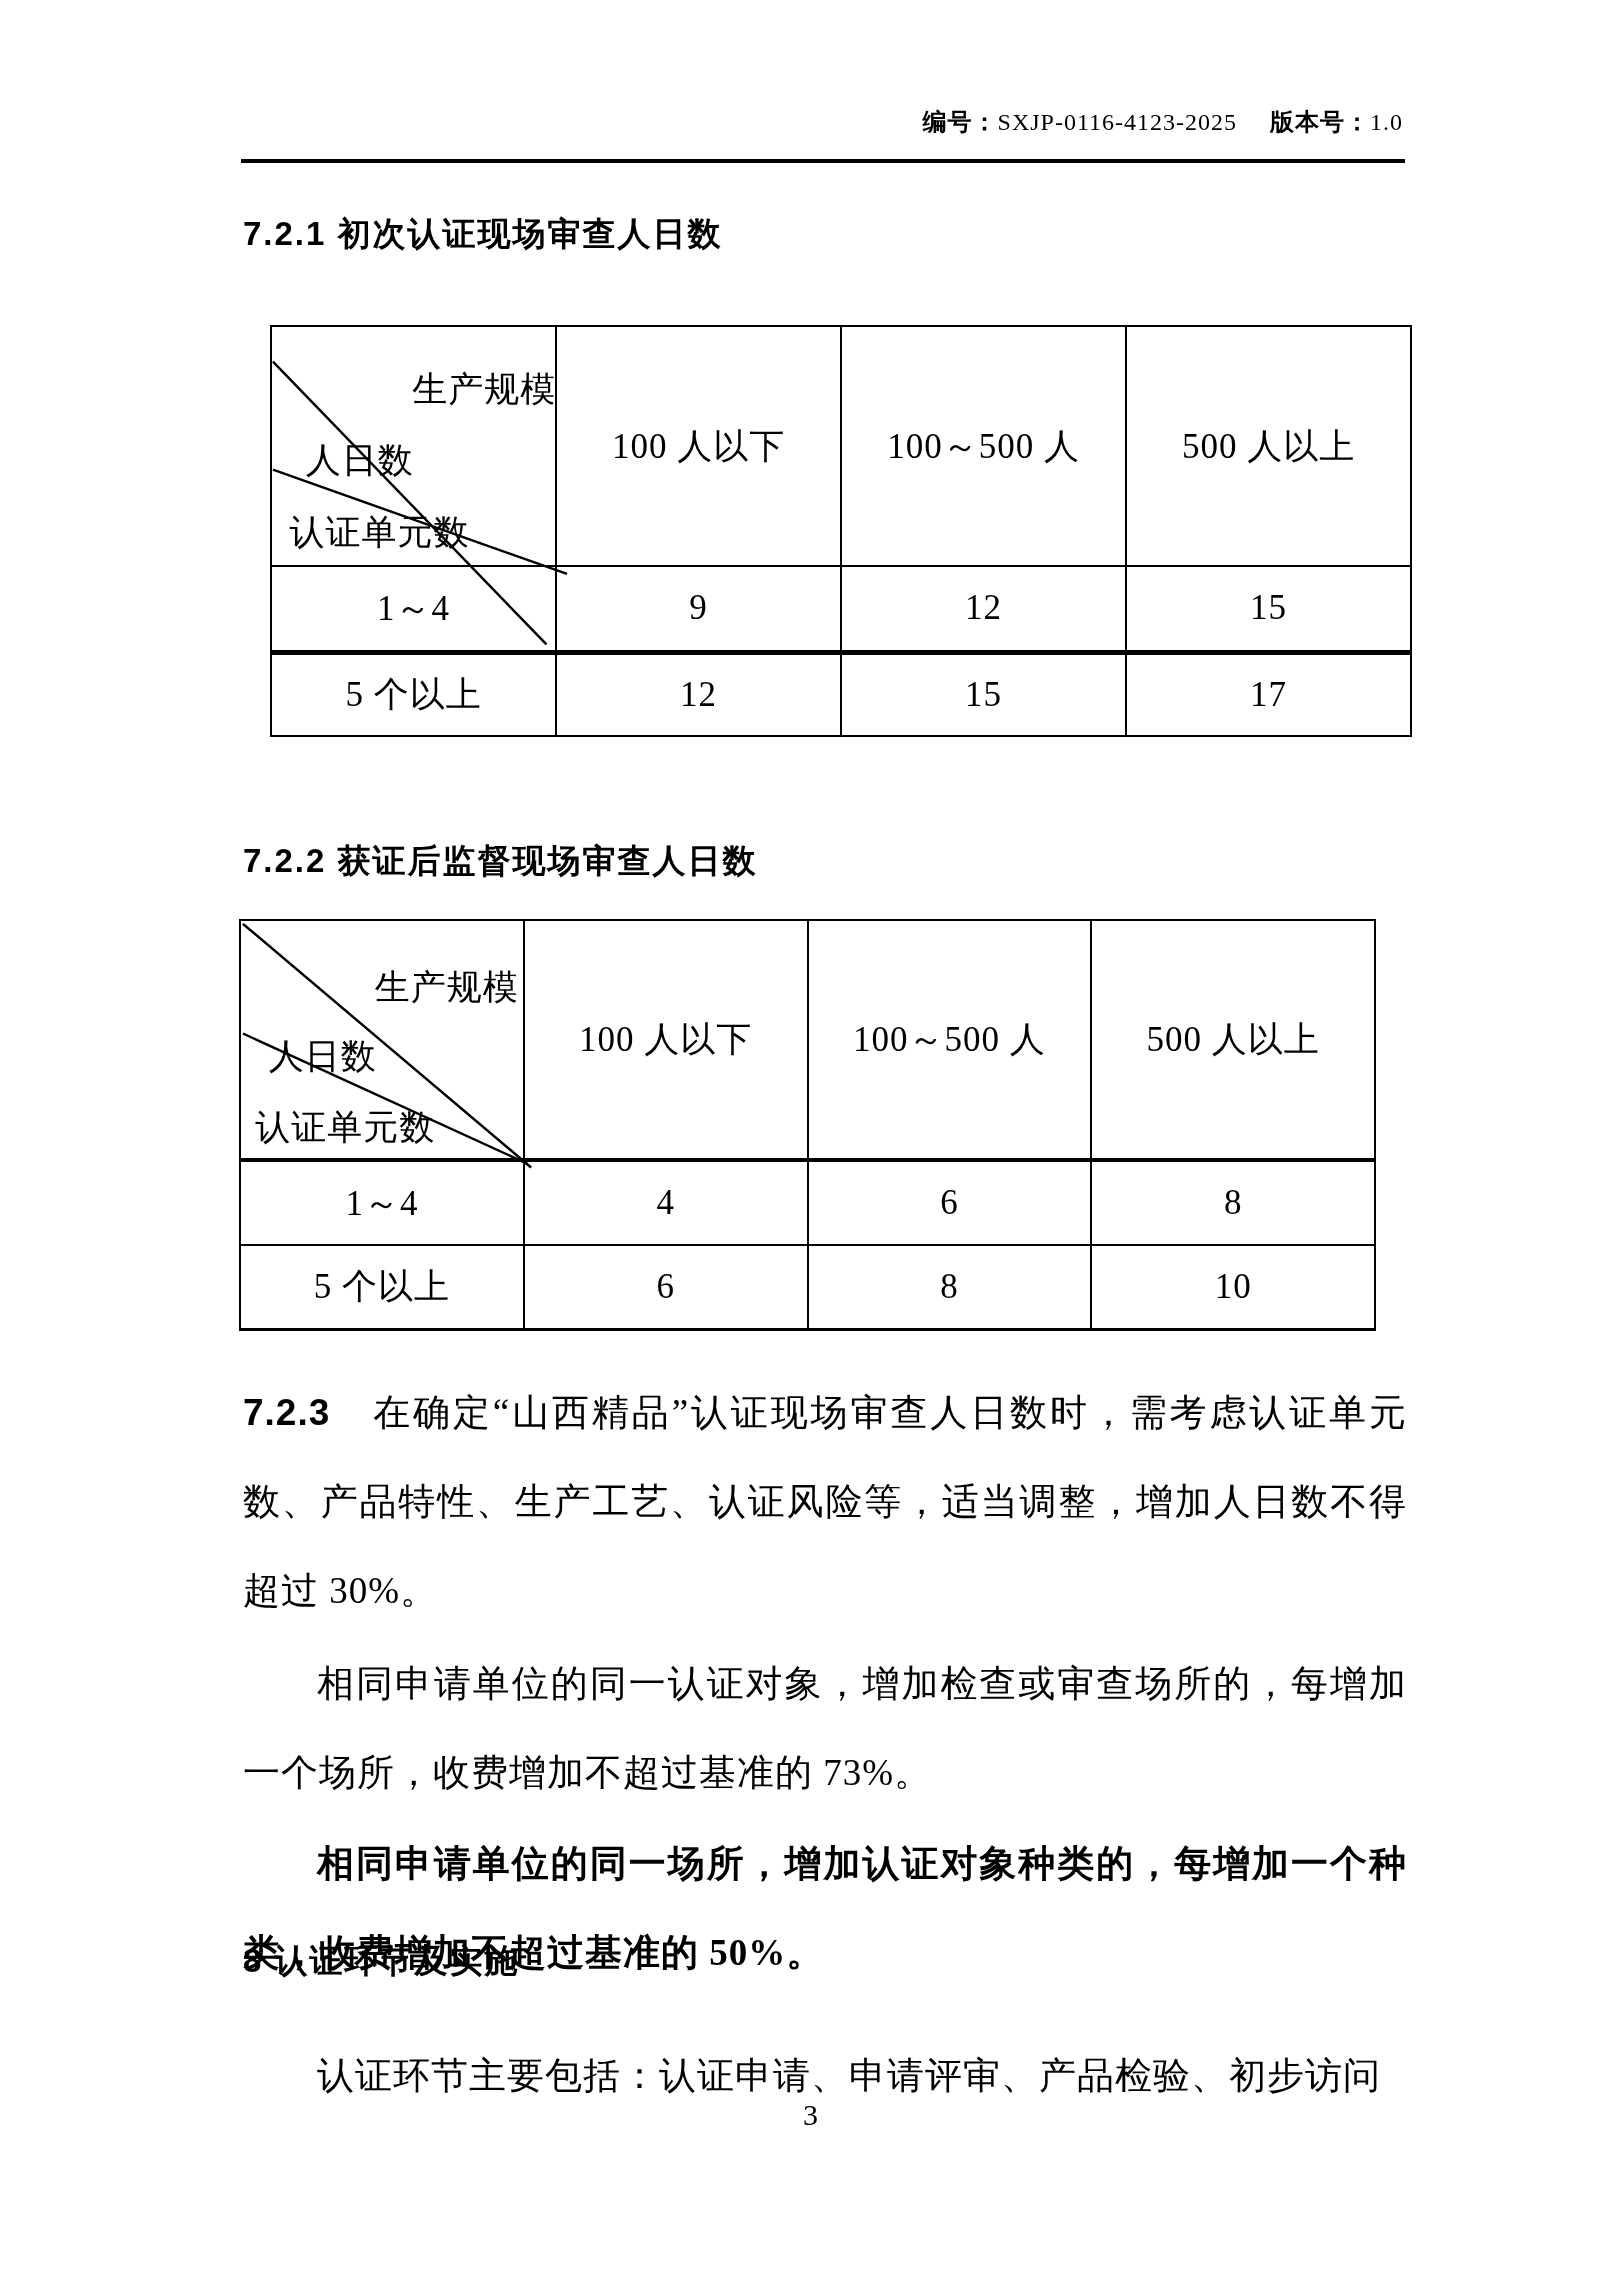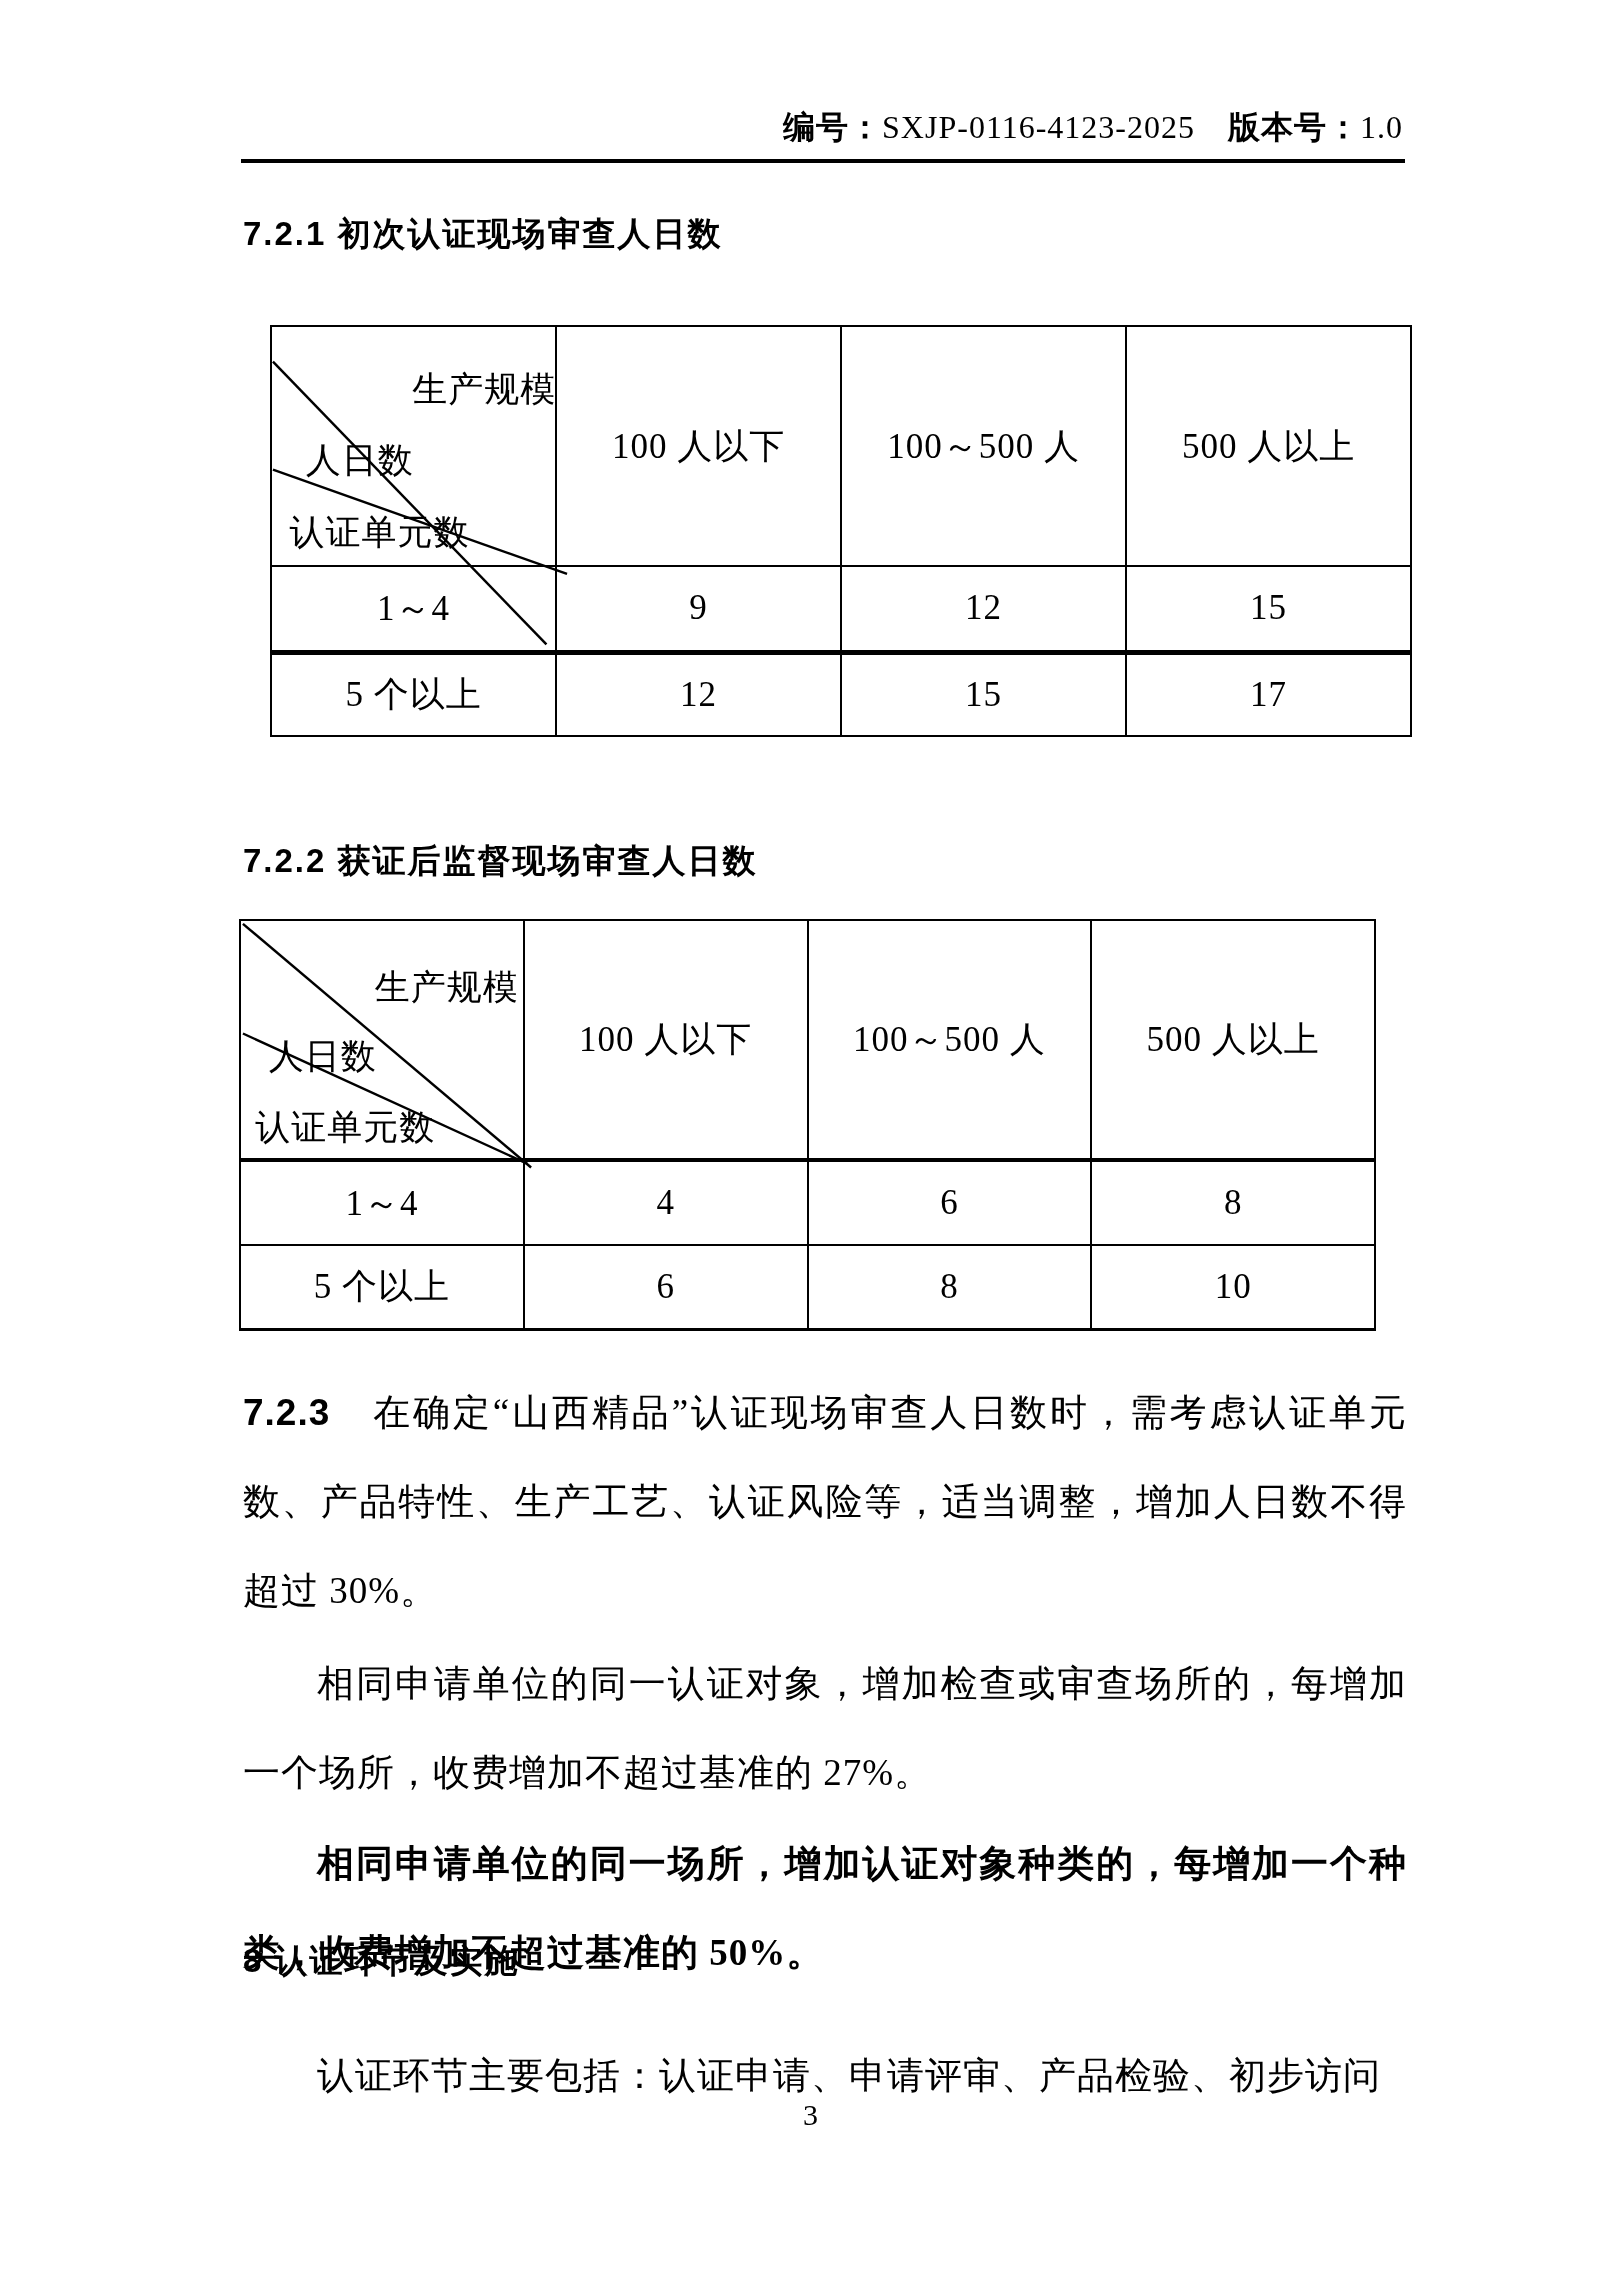--- a/index.html
+++ b/index.html
@@ -11,21 +11,21 @@
     font-family: "Liberation Serif", "DejaVu Serif", serif;
     color: #000000;
     overflow: hidden;
   }
   .abs { position: absolute; }
 
   
   .doc-header {
     top: 106px;
     right: 218px;
-    font-size: 32px;
+    font-size: 24px;
     letter-spacing: 1px;
     white-space: nowrap;
   }
   .doc-header .lbl { font-weight: 700; font-family: "Liberation Sans", "DejaVu Sans", sans-serif; }
   .doc-header .gap2 { display: inline-block; width: 33px; }
   .header-rule {
     top: 159px;
     left: 241px;
     width: 1164px;
     height: 3.9px;
@@ -191,21 +191,21 @@
       </table>
     <svg class="diag-svg" viewBox="0 0 1160 424" preserveAspectRatio="none">
       <line x1="4" y1="5" x2="298" y2="256"></line>
       <line x1="4" y1="118" x2="294" y2="252"></line>
     </svg>
   </div>
 
   <div class="abs para" style="top:1368px;">
     <span class="pnum">7.2.3</span><span>在确定“山西精品”认证现场审查人日数时，需考虑认证单元数、产品特性、生产工艺、认证风险等，适当调整，增加人日数不得超过 30%。</span>
   </div>
-  <div class="abs para indent" style="top:1639px;">相同申请单位的同一认证对象，增加检查或审查场所的，每增加一个场所，收费增加不超过基准的 27%。</div>
+  <div class="abs para indent" style="top:1639px;">相同申请单位的同一认证对象，增加检查或审查场所的，每增加一个场所，收费增加不超过基准的 73%。</div>
   <div class="abs para indent" style="top:1819px;font-weight:bold;">相同申请单位的同一场所，增加认证对象种类的，每增加一个种类，收费增加不超过基准的 50%。</div>
 
   <div class="abs h2" style="top:1939px;">8 认证环节及实施</div>
   <div class="abs para indent" style="top:2031px;">认证环节主要包括：认证申请、申请评审、产品检验、初步访问</div>
 
   <div class="abs page-number" style="top:2098px;">3</div>
 
 </div>
 
 

